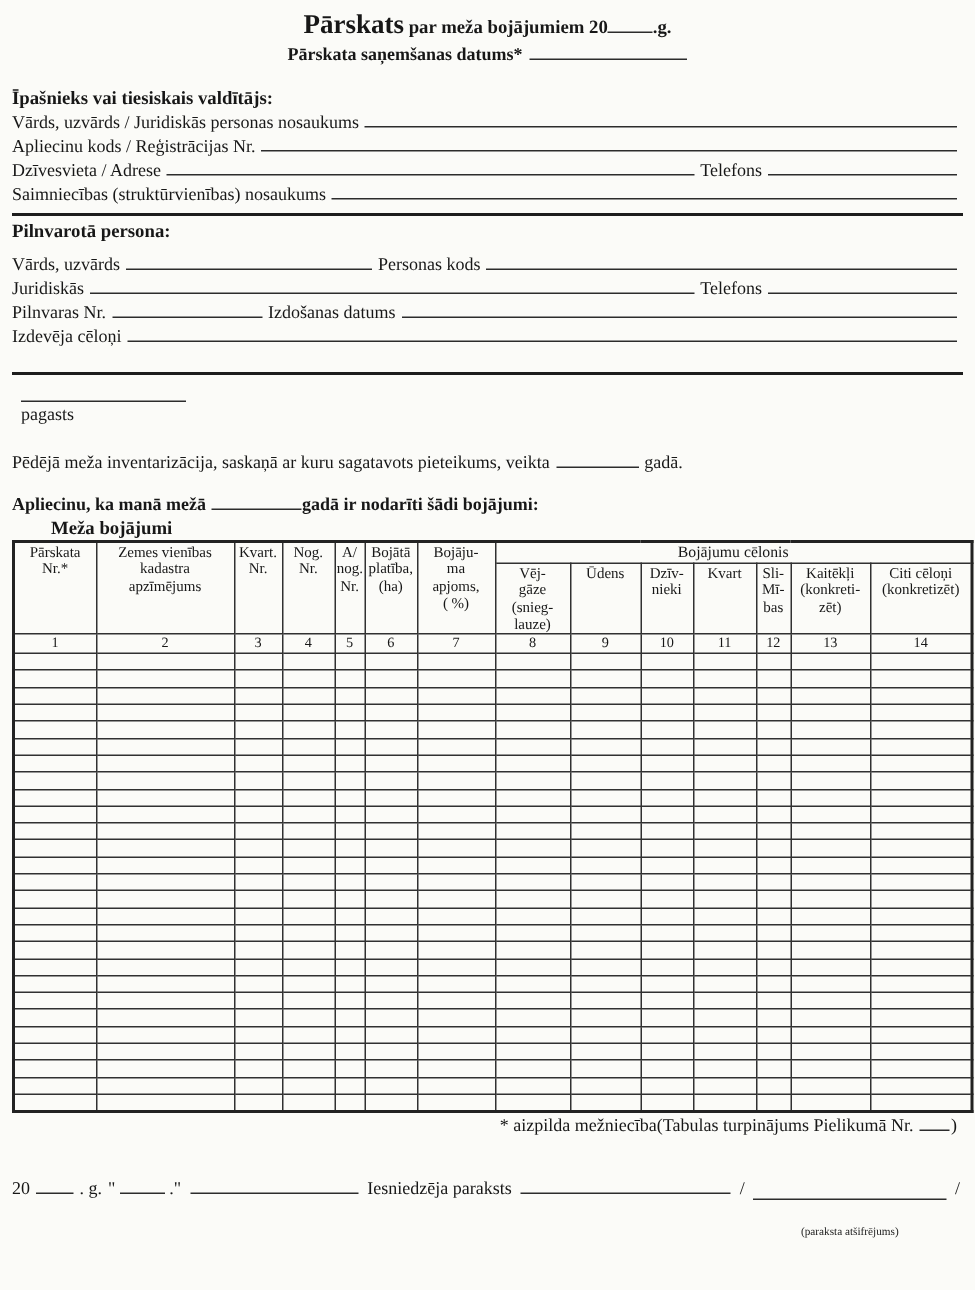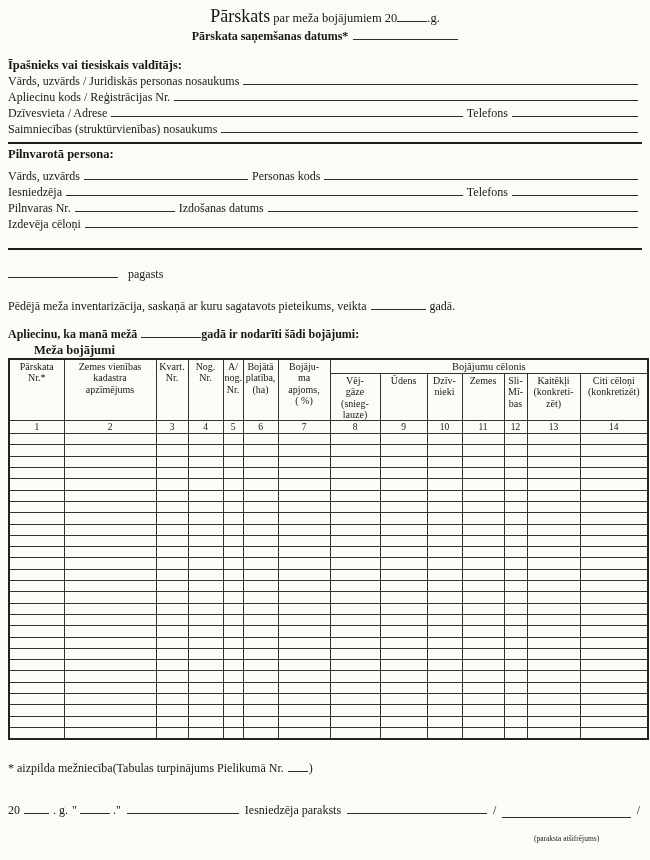--- a/index.html
+++ b/index.html
@@ -9,53 +9,53 @@
     -webkit-font-smoothing:antialiased;overflow:hidden;
   }
   .page{padding:4px 8px 0 8px;width:634px;}
   .blank{display:inline-block;border-bottom:1px solid #2c2c2c;height:11px;vertical-align:baseline;}
   .line{display:flex;align-items:baseline;font-size:12px;line-height:16px;white-space:nowrap;}
   .line .blank{margin:0 4px;}
   .grow{flex:1 1 auto;}
   .heading{font-weight:bold;font-size:12.5px;line-height:15px;}
   .rule{border-top:2.5px solid #1d1d1d;height:0;}
   
-  .title1{text-align:center;font-weight:normal;font-size:12.5px;line-height:20px;margin-top:2px;}
+  .title1{text-align:center;font-weight:bold;font-size:12.5px;line-height:20px;margin-top:2px;}
   .title1 .big{font-size:18px;}
   .title2{text-align:center;font-weight:bold;font-size:12px;line-height:15px;}
   .title-blank{width:30px;}
   .recv-blank{width:105px;margin-left:5px;}
   
   .addr-row{margin-top:14px;}
   .addr-row .left-gap{width:110px;margin:0 8px 0 0;}
   .addr-row .right-gap{width:168px;margin:0;}
   .addr-end{width:92px;}
   
   .sec-head{margin-top:14px;}
   .fields{margin-top:0;}
   .rule1{margin-top:5px;}
   .auth-head{margin-top:3px;}
   .auth-fields{margin-top:6px;}
   .rule2{margin-top:16px;}
-  .pagasts-row{margin-top:16px;}
+  .pagasts-row{margin-top:6px;flex-direction:column;}
   .pagasts-row .blank{width:110px;margin-left:0;}
   .inv-row{margin-top:16px;}
   .inv-row .blank{width:55px;}
   .decl-row{margin-top:12px;font-weight:bold;}
   .decl-row .blank{width:60px;margin-right:0;border-bottom-width:1.3px;}
   .tbl-title{font-weight:bold;font-size:12.5px;line-height:14px;margin-top:1px;margin-left:26px;}
   
   table.tbl{border-collapse:collapse;table-layout:fixed;width:639px;margin-top:1px;border:2px solid #222;}
   .tbl th,.tbl td{border:1px solid #313131;padding:0 1px;font-weight:normal;overflow:hidden;}
   .tbl thead th{font-size:10px;line-height:1.13;text-align:center;vertical-align:top;white-space:pre-line;padding-top:1px;}
   .tbl .group-th{font-size:10.5px;height:13px;vertical-align:middle;padding-top:0;}
   .tbl .num-row td{font-size:9.5px;line-height:12px;height:12px;text-align:center;padding:0;}
   .tbl tbody td{height:10.3px;}
   
-  .foot-row{display:flex;justify-content:flex-start;align-items:baseline;font-size:12px;margin-top:20px;}
+  .foot-row{display:flex;justify-content:flex-end;align-items:baseline;font-size:12px;}
   .foot-right{white-space:nowrap;margin-right:4px;}
   .foot-right .blank{width:20px;margin:0 1px;}
   
   .sig-row{display:flex;align-items:baseline;font-size:12px;margin-top:26px;white-space:nowrap;}
   .sig-row .b1{width:25px;}
   .sig-row .b2{width:30px;}
   .sig-row .b3{width:112px;}
   .sig-row .b4{width:140px;}
   .sig-decipher{flex:1 1 auto;position:relative;border-bottom:1px solid #2c2c2c;height:11px;margin:0 6px;align-self:flex-end;}
   .sig-caption{position:absolute;top:28px;left:0;width:100%;text-align:center;font-size:7.5px;line-height:9px;color:#222;}
@@ -100,21 +100,21 @@
 
   <div class="heading auth-head">Pilnvarotā persona:</div>
   <div class="auth-fields">
     <div class="line">
       <span>Vārds, uzvārds</span>
       <span class="blank" style="width:164px"></span>
       <span>Personas kods</span>
       <span class="blank grow"></span>
     </div>
     <div class="line">
-      <span>Iesniedzēja</span>
+      <span>Juridiskās</span>
       <span class="blank grow"></span>
       <span>Telefons</span>
       <span class="blank" style="width:126px"></span>
     </div>
     <div class="line">
       <span>Pilnvaras Nr.</span>
       <span class="blank" style="width:100px"></span>
       <span>Izdošanas datums</span>
       <span class="blank grow"></span>
     </div>
@@ -185,21 +185,21 @@
         <th colspan="7" class="group-th">Bojājumu cēlonis</th>
       </tr>
       <tr>
         <th>Vēj-
 gāze
 (snieg-
 lauze)</th>
         <th>Ūdens</th>
         <th>Dzīv-
 nieki</th>
-        <th>Zemes</th>
+        <th>Kvart</th>
         <th>Sli-
 Mī-
 bas</th>
         <th>Kaitēkļi
 (konkreti-
 zēt)</th>
         <th>Citi cēloņi
 (konkretizēt)</th>
       </tr>
       <tr class="num-row">

